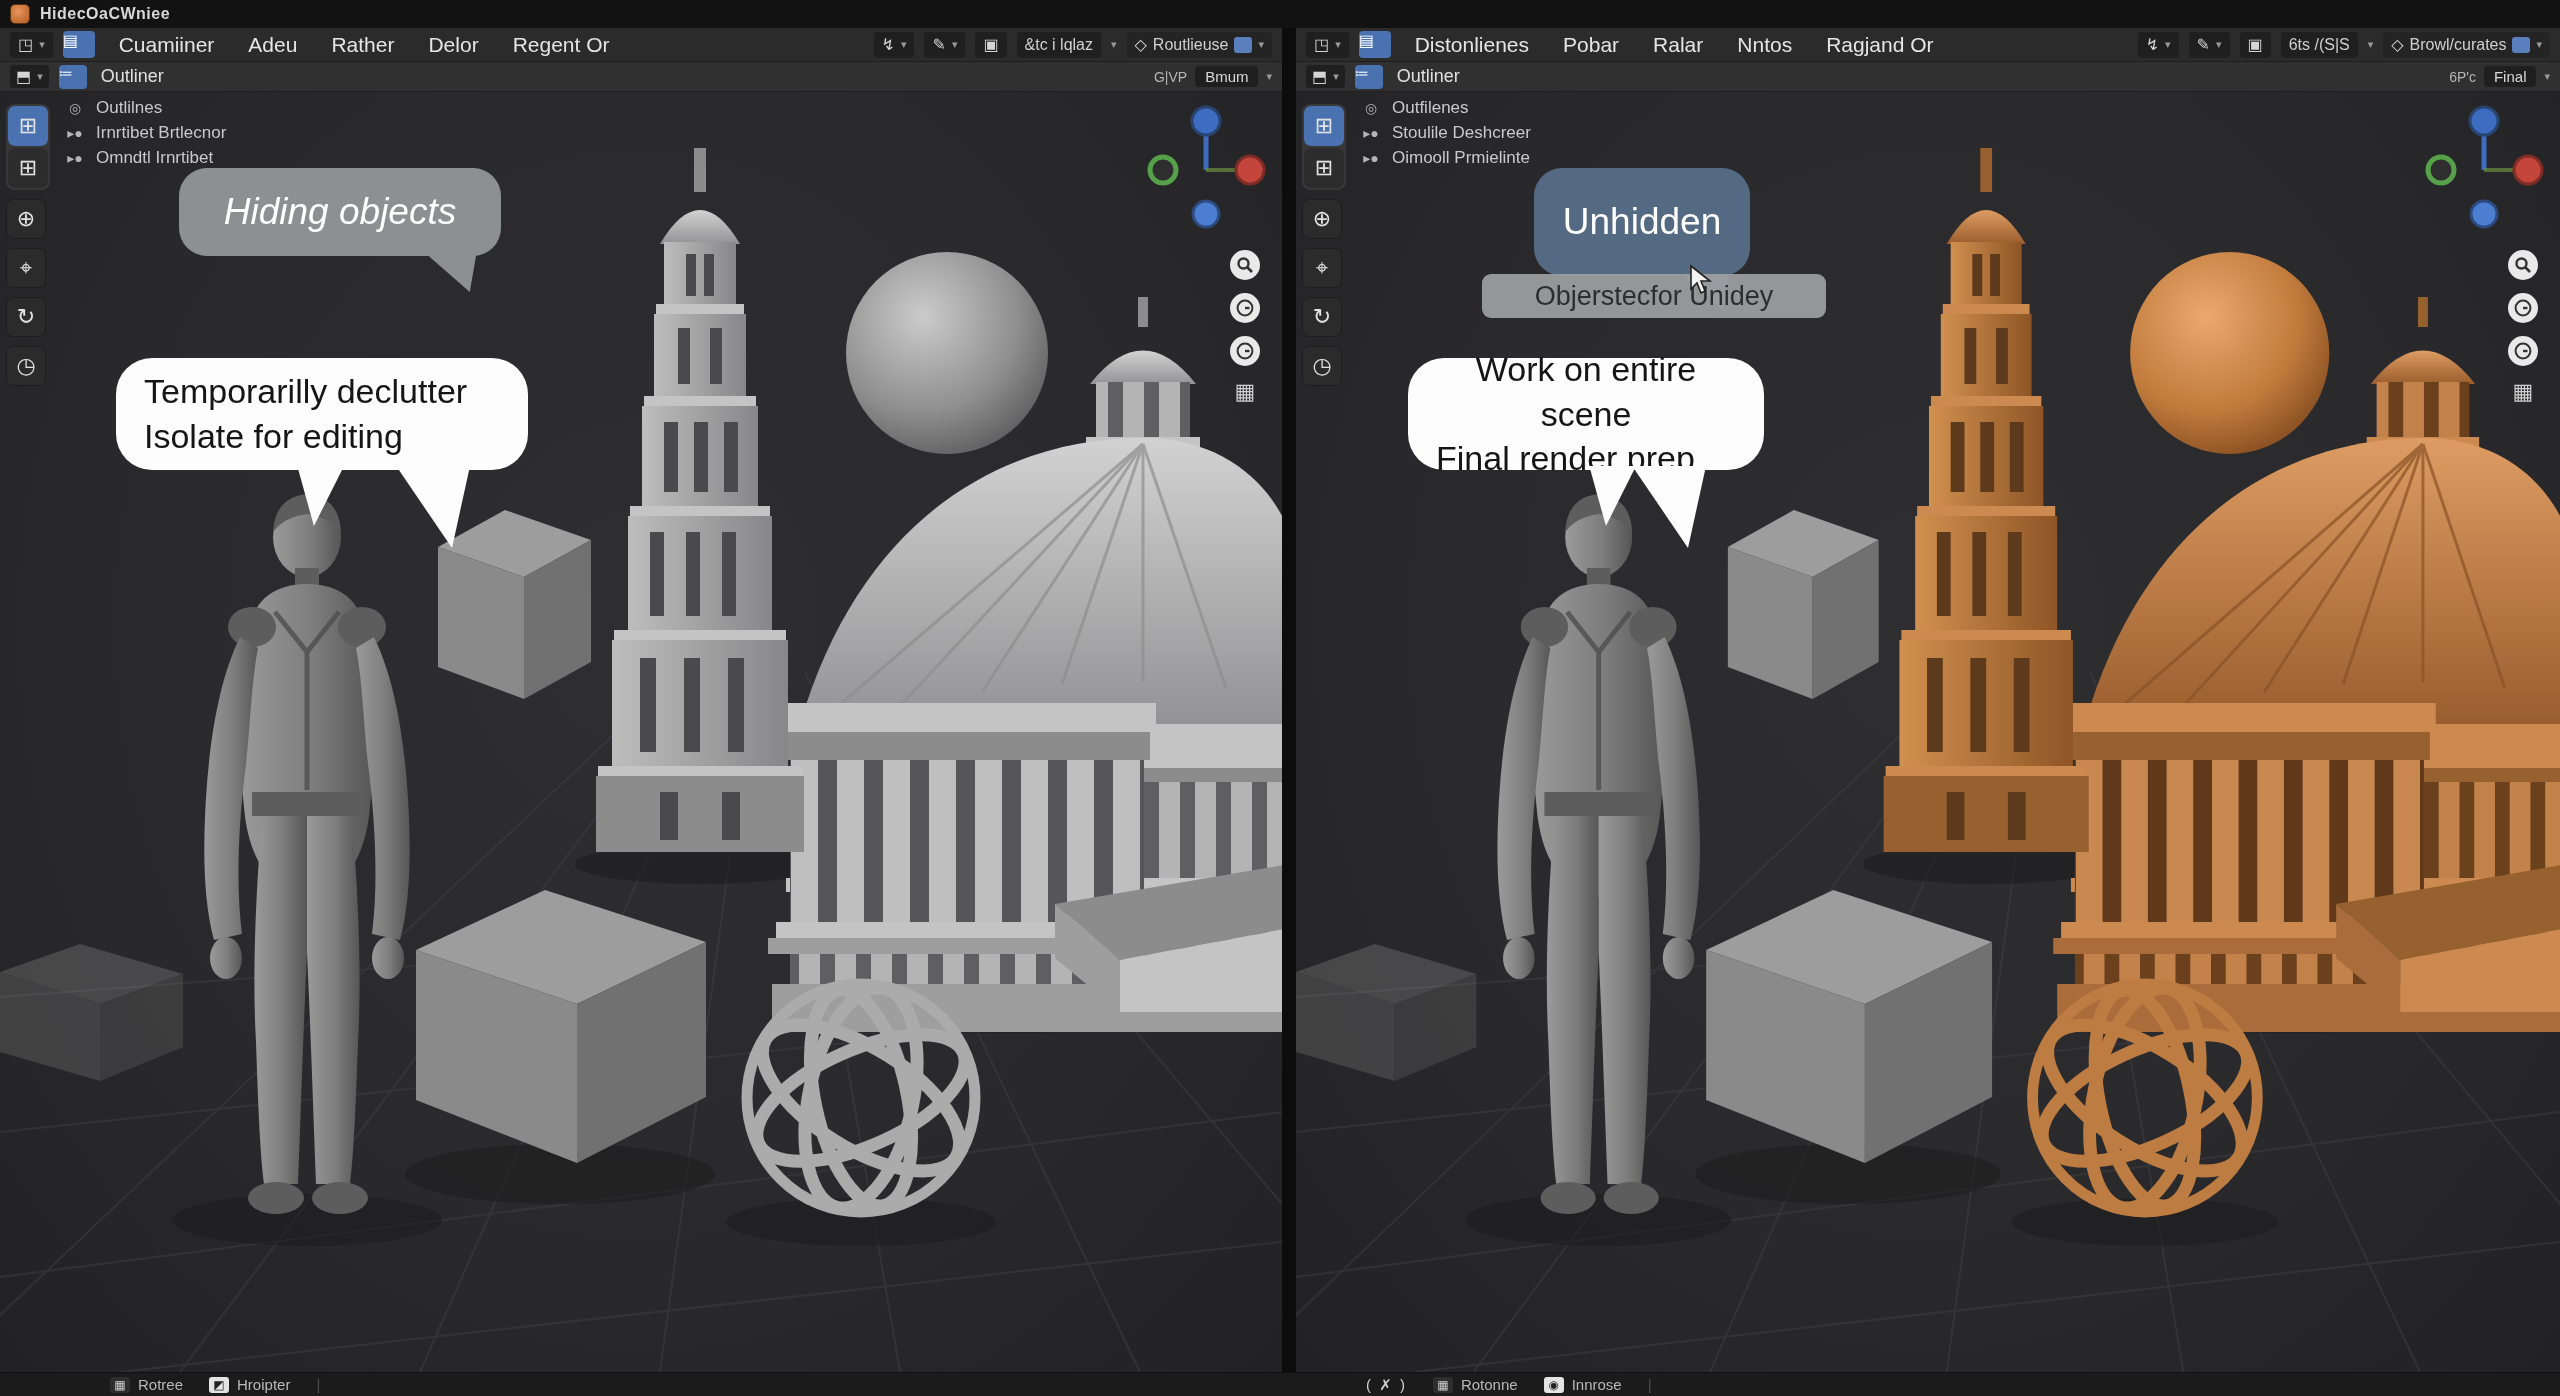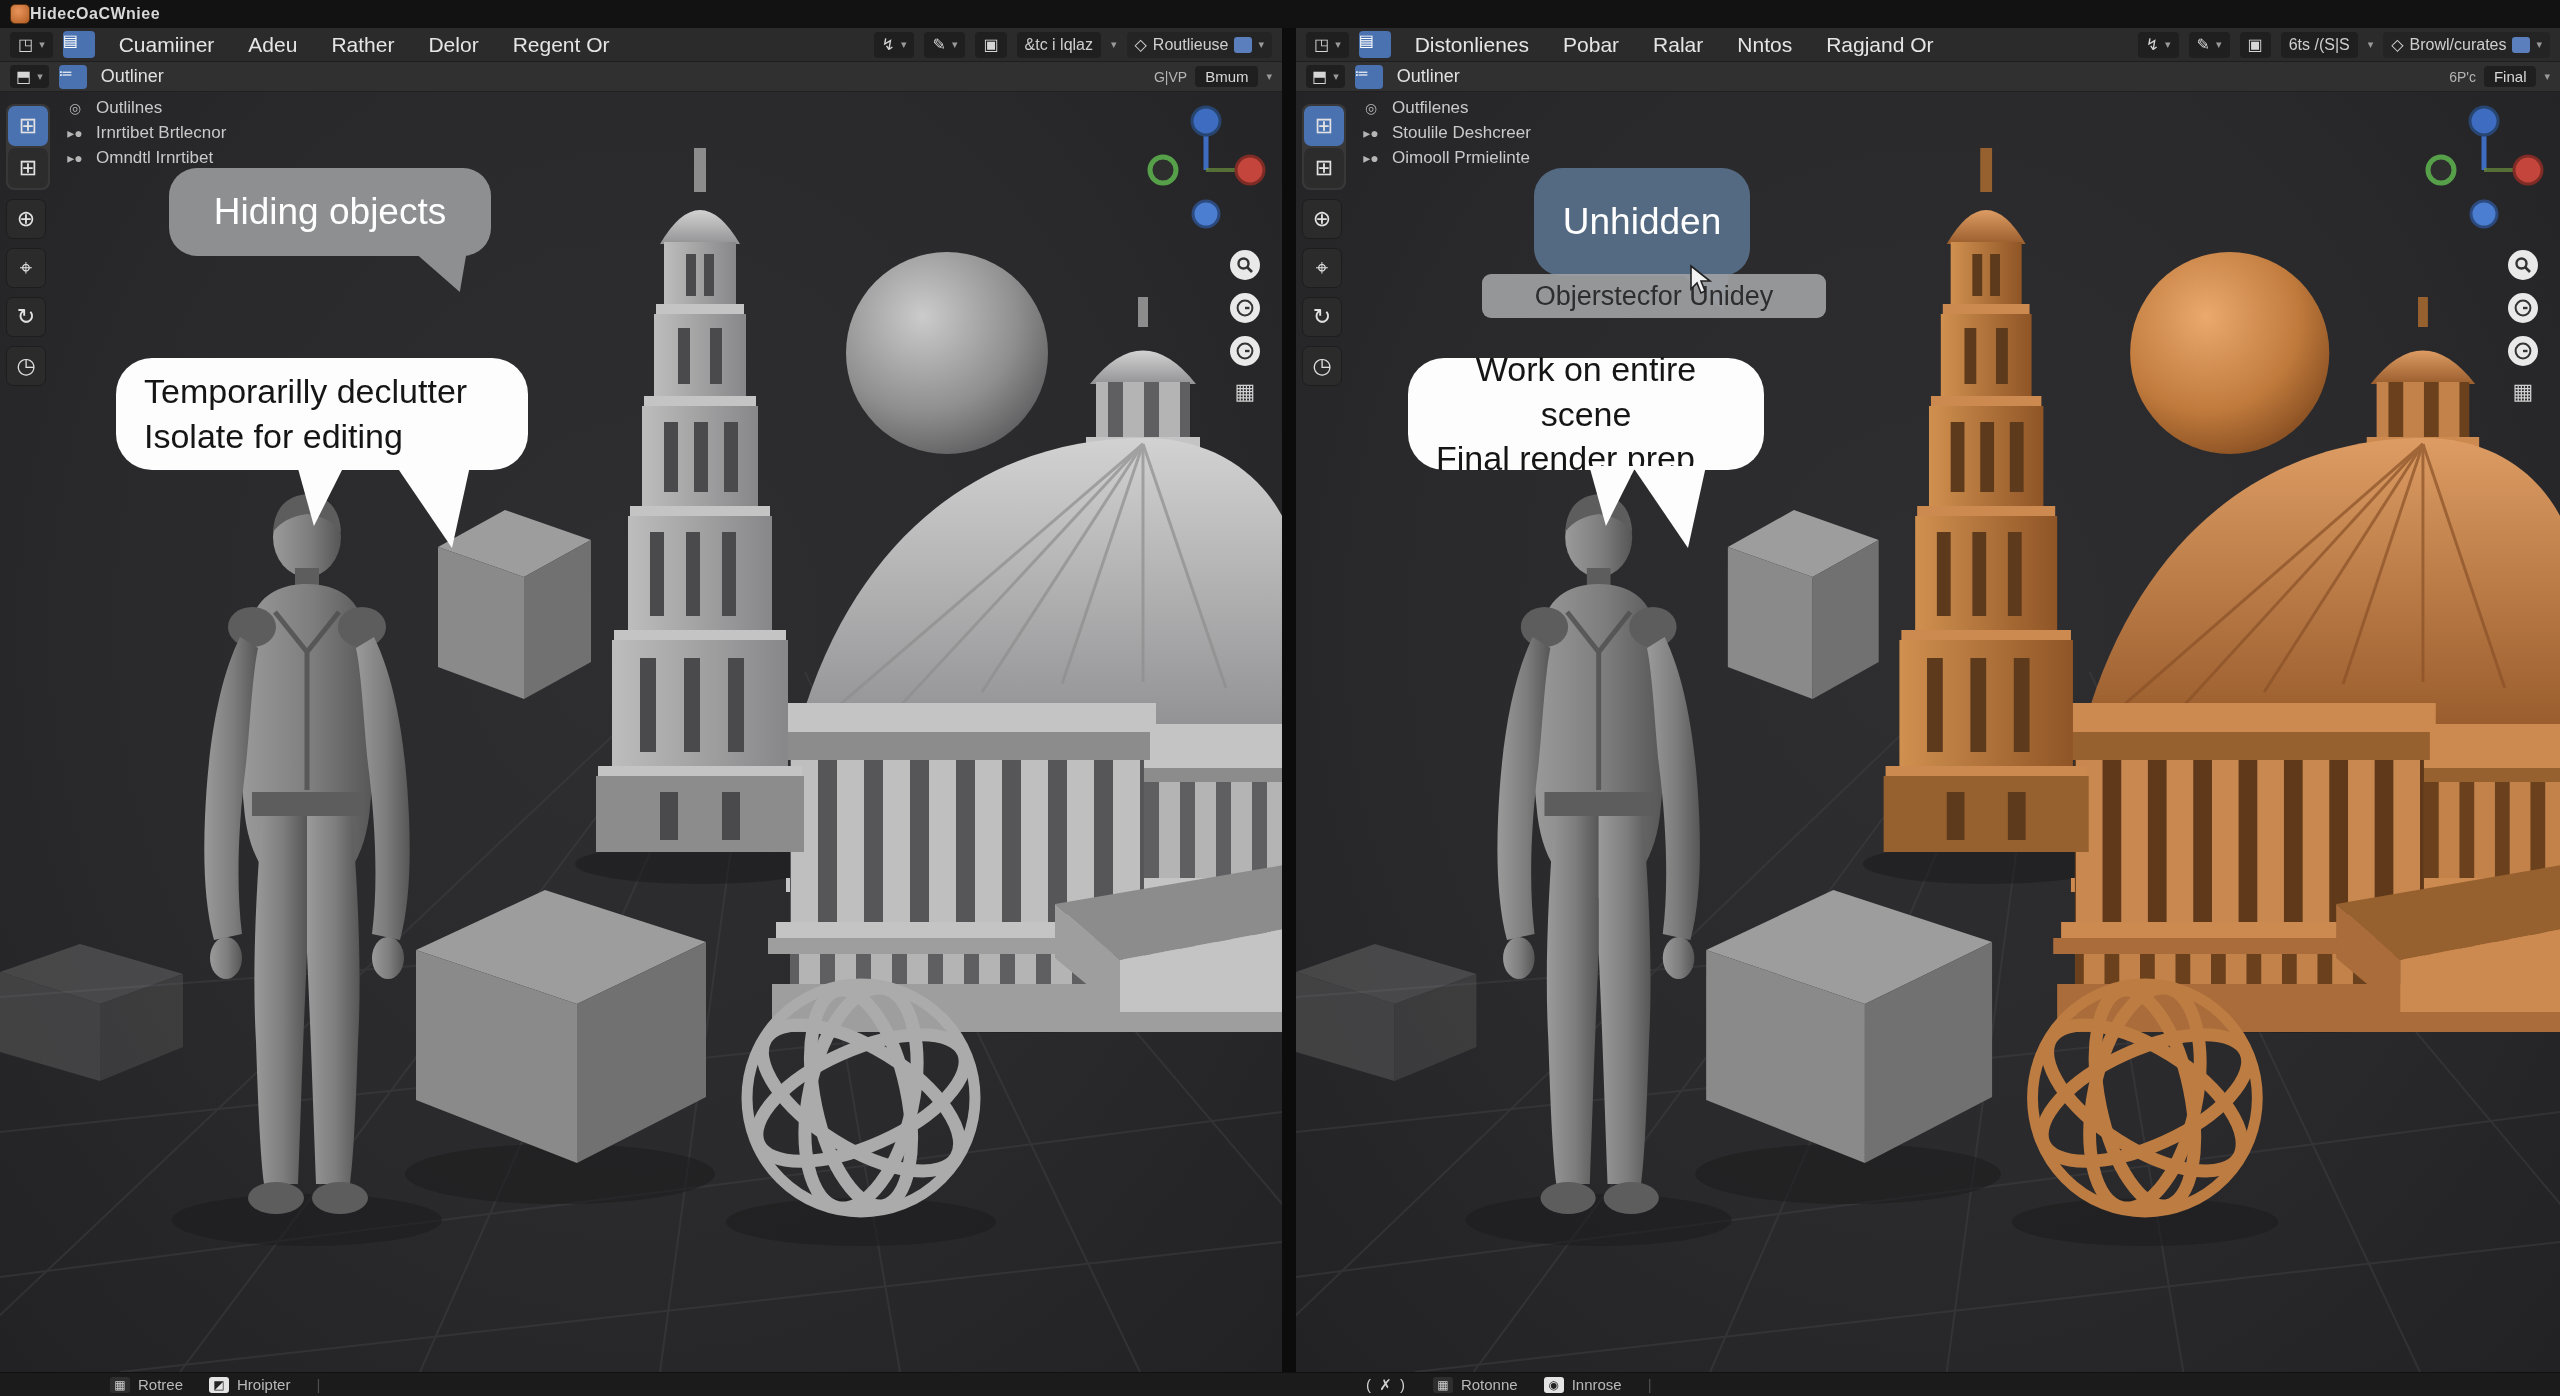--- a/index.html
+++ b/index.html
@@ -1,20 +1,20 @@
 <!DOCTYPE html>
 <html><head>
 <meta charset="utf-8">
 <style>
   html,body{margin:0;padding:0;background:#101010;}
   *{box-sizing:border-box;font-family:"Liberation Sans",sans-serif;}
   .screen{position:relative;width:2560px;height:1396px;overflow:hidden;background:#1a1a1a;}
 
   
-  .titlebar{height:28px;background:#121212;display:flex;align-items:center;padding:0 10px;gap:0;}
+  .titlebar{height:28px;background:#121212;display:flex;align-items:center;padding:0 10px;gap:10px;}
   .app-icon{width:20px;height:20px;border-radius:5px;background:radial-gradient(circle at 40% 35%,#e8945a,#b05c23);border:1px solid #5a3212;display:inline-block;}
   .window-title{color:#d8d8d8;font-size:16px;font-weight:bold;letter-spacing:.5px;}
 
   
   .panels{display:flex;height:1344px;}
   .panel{display:flex;flex-direction:column;position:relative;overflow:hidden;background:#2a2a2c;}
   .panel-left{width:1282px;flex:none;}
   .panel-right{flex:1;}
   .divider{width:14px;background:#0c0c0c;flex:none;cursor:col-resize;}
 
@@ -408,21 +408,21 @@
 </div>
           <div class="round-icon clk-mount">
 <svg width="18" height="18" viewBox="0 0 18 18">
                 <circle cx="9" cy="9" r="7.4" fill="none" stroke="#333" stroke-width="2"></circle>
                 <line x1="9" y1="9" x2="13.5" y2="9" stroke="#333" stroke-width="2.4"></line>
               </svg>
 </div>
           <span class="grid-glyph">▦</span>
         </div>
 
-        <div class="bubble bubble-gray" style="left:169px;top:76px;width:322px;height:88px;">
+        <div class="bubble bubble-gray" style="left:179px;top:76px;width:322px;height:88px;font-style:italic;">
           <span>Hiding objects</span>
         </div>
         <div class="bubble bubble-white" style="left:116px;top:266px;width:412px;height:112px;">
           <span>Temporarilly declutter</span>
           <span>Isolate for editing</span>
         </div>
       </div>
     </section>
 
     <div class="divider"></div>

